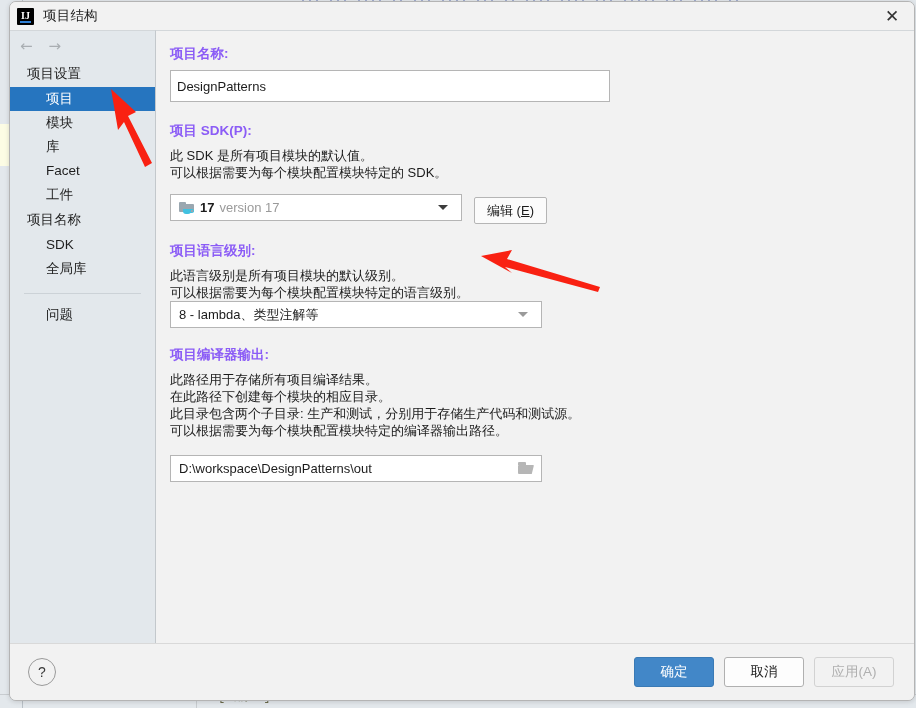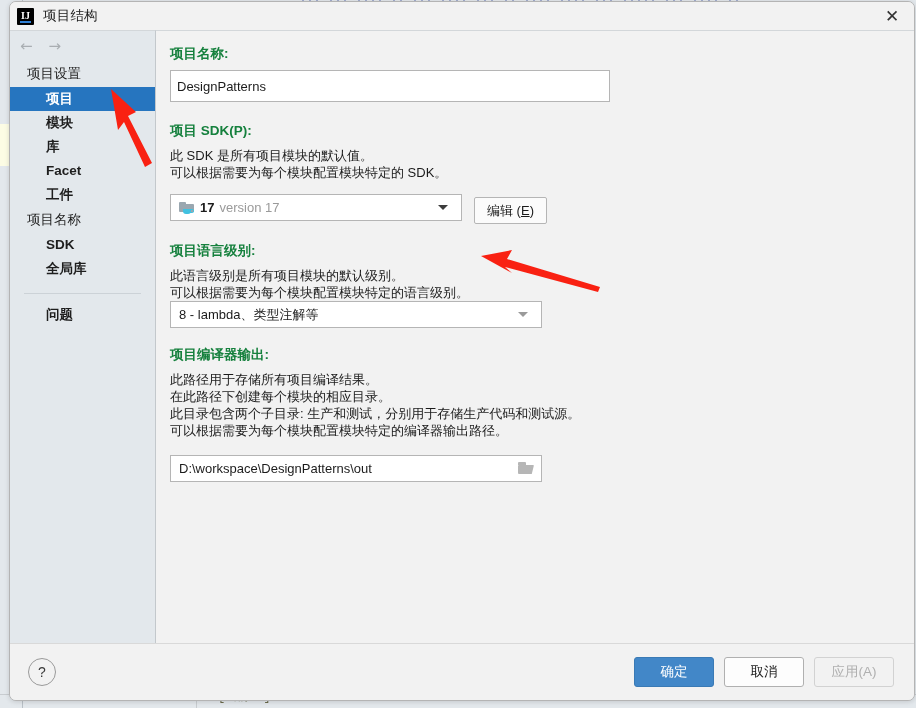--- a/index.html
+++ b/index.html
@@ -115,37 +115,36 @@
     font-family: "DejaVu Sans", sans-serif;
   }
   .side-group {
     font-size: 13.5px; color: #1e1e1e;
     padding: 4px 0 4px 17px; line-height: 18px;
   }
   .side-item {
     font-size: 13.5px; color: #1e1e1e;
     padding: 3px 0 3px 36px; line-height: 18px;
     cursor: default;
-    font-weight: bold;
   }
   .side-item.selected { background: #2675bf; color: #ffffff; }
   .side-sep {
     height: 1px; background: #ccd2d7;
     margin: 12px 14px 9px 14px;
   }
 
   
   #main {
     flex: 1; background: #f2f2f2;
     border-top: 1px solid #d3d7da;
     padding: 14px 0 0 14px;
     position: relative; overflow: hidden;
   }
   .field-label-bold {
-    font-size: 13.5px; font-weight: bold; color: #15803d;
+    font-size: 13.5px; font-weight: bold; color: #8b5cf6;
     margin-bottom: 7px; line-height: 18px;
   }
   .desc-line {
     font-size: 13px; color: #1b1b1b; line-height: 17px;
   }
   .text-input {
     height: 20px; border: 1px solid #b5b5b5; background: #fff;
     display: flex; align-items: center;
     padding: 15px 6px; font-size: 13px; color: #1b1b1b;
     box-sizing: border-box;

